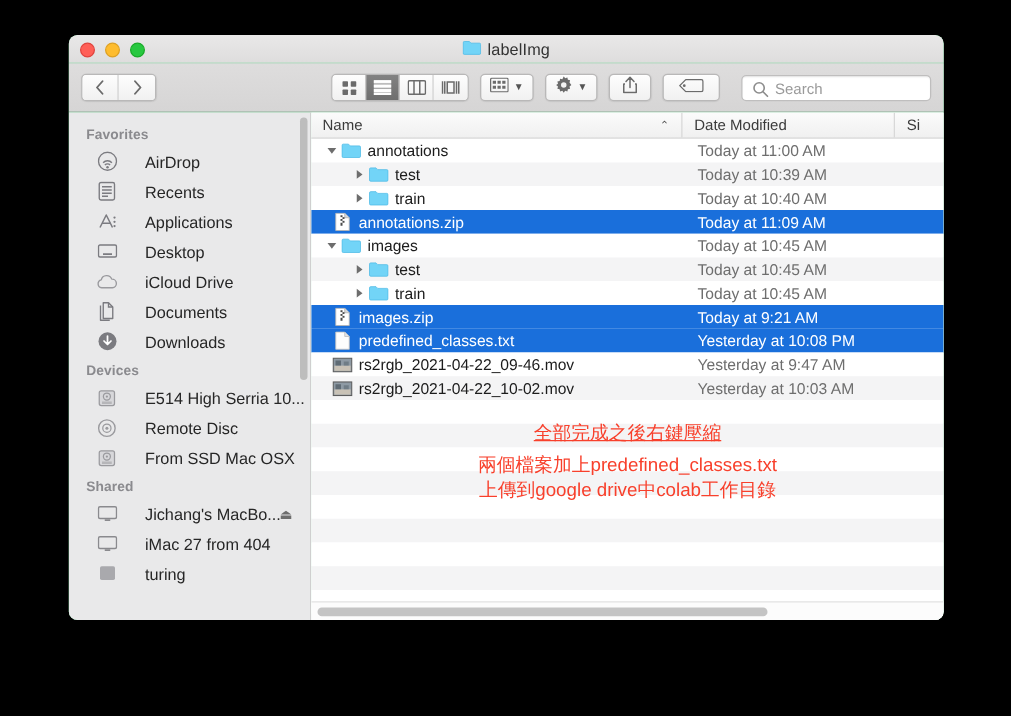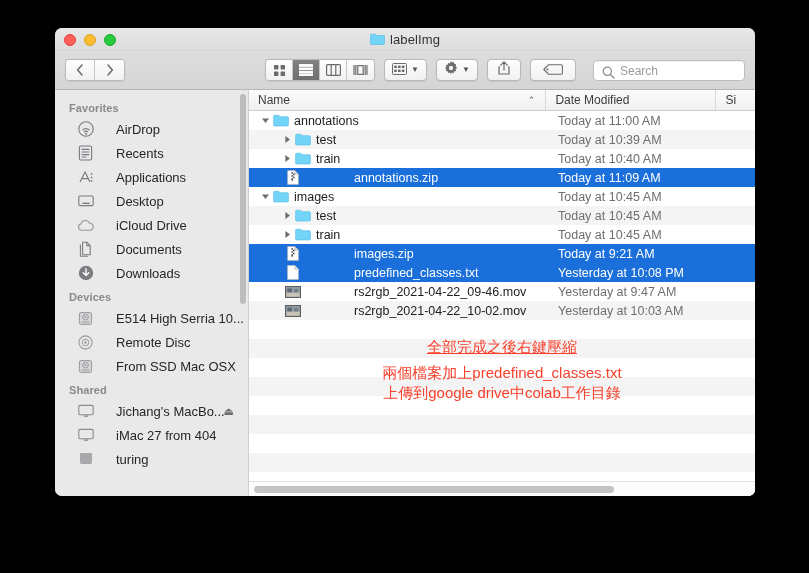--- a/index.html
+++ b/index.html
@@ -153,21 +153,21 @@
   .row.sel .name-txt, .row.sel .date-txt { color: #fff; font-weight: normal; }
   .cell-name { width: 300px; display: flex; align-items: center; padding-left: 9px; }
   .cell-date { width: 172px; padding-left: 9px; }
   .name-txt { color: #1c1c1c; white-space: nowrap; }
   .date-txt { color: #6e6e6e; white-space: nowrap; }
   .disc { width: 14px; flex: 0 0 14px; display: flex; align-items: center; justify-content: center; }
   .disc svg { display: block; }
   .f-icon { width: 17px; flex: 0 0 17px; margin-right: 5px; display: flex; align-items: center; justify-content: center; }
   .indent-1 { padding-left: 9px; }
   .indent-2 { padding-left: 31px; }
-  .indent-2b { padding-left: 35px; gap: 48px; }
+  .indent-2b { padding-left: 16px; }
 
   
   #annotation {
     position: absolute;
     left: 0; top: 0; width: 100%;
     pointer-events: none;
     text-align: center;
     color: #f8402c;
     font-size: 15px;
     line-height: 20px;

